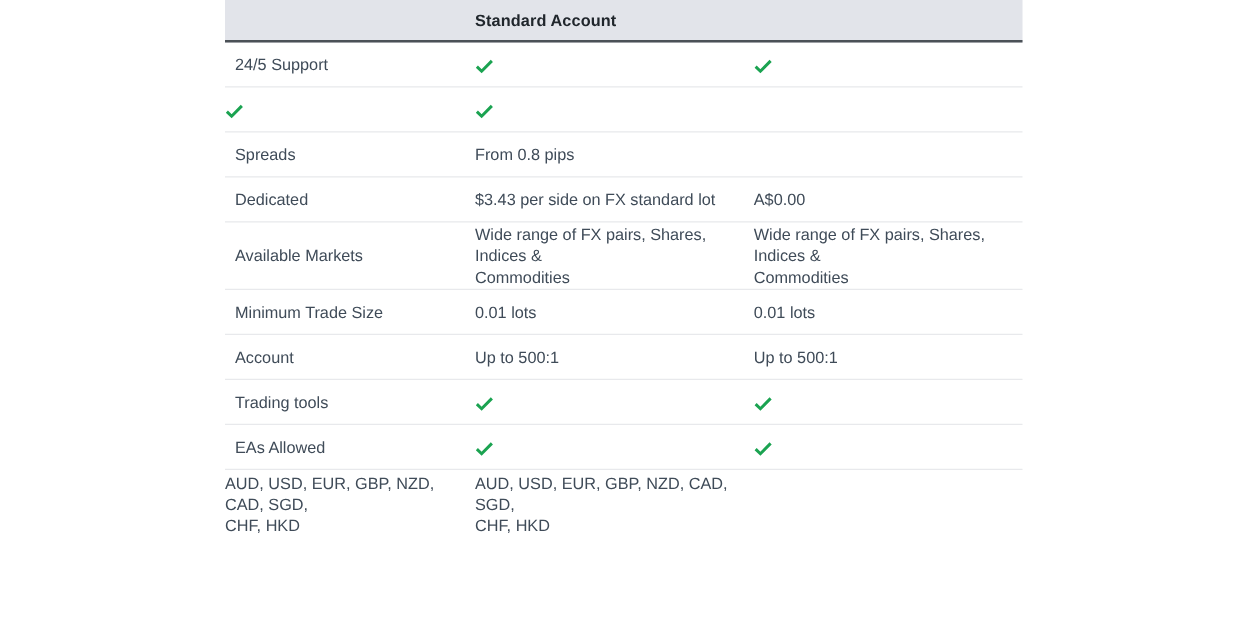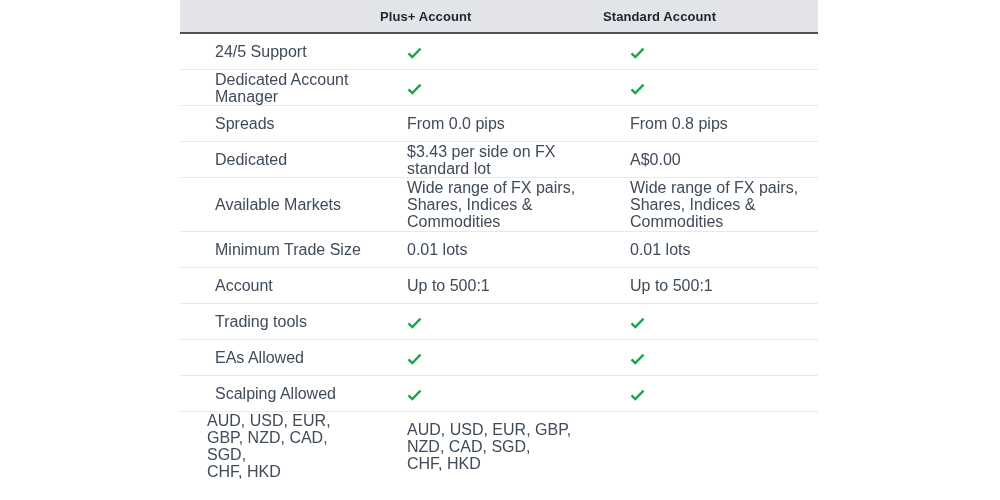--- a/index.html
+++ b/index.html
@@ -31,68 +31,64 @@
   .row {
     display: grid;
     grid-template-columns: 200px 223px 215px;
     align-items: center;
     min-height: 36px;
     border-bottom: 1px solid #e8e9ec;
   }
   .row.tall { min-height: 54px; }
   .row:last-child { border-bottom: none; min-height: 54px; }
   .cell {
-    font-size: 16px;
+    font-size: 13px;
     color: #3f4b58;
     line-height: 17px;
     padding-right: 12px;
     white-space: pre-line;
-    margin-left: 27px;
   }
   .cell.feature { padding-left: 8px; }
   .check {
     display: inline-block;
     width: 15px; height: 12px;
     vertical-align: middle;
   }
 </style>
 </head>
 <body>
 
 <div class="comparison-table">
 
   <div class="thead" style="background: rgb(226, 228, 234); border-bottom-color: rgb(75, 81, 87);">
     <div class="th"></div>
-    <div class="th">Plus+ Account</div>
     <div class="th">Standard Account</div>
   </div>
 
   <div class="row">
     <div class="cell feature">24/5 Support</div>
     <div class="cell"><svg class="check" viewBox="0 0 15 12">
           <path d="M1.5 6.3 L5.3 10 L13.5 1.7" fill="none" stroke="#1ba351" stroke-width="2.4"></path>
         </svg></div>
     <div class="cell"><svg class="check" viewBox="0 0 15 12">
           <path d="M1.5 6.3 L5.3 10 L13.5 1.7" fill="none" stroke="#1ba351" stroke-width="2.4"></path>
         </svg></div>
   </div>
 
   <div class="row">
-    <div class="cell feature">Dedicated Account Manager</div>
     <div class="cell"><svg class="check" viewBox="0 0 15 12">
           <path d="M1.5 6.3 L5.3 10 L13.5 1.7" fill="none" stroke="#1ba351" stroke-width="2.4"></path>
         </svg></div>
     <div class="cell"><svg class="check" viewBox="0 0 15 12">
           <path d="M1.5 6.3 L5.3 10 L13.5 1.7" fill="none" stroke="#1ba351" stroke-width="2.4"></path>
         </svg></div>
   </div>
 
   <div class="row">
     <div class="cell feature">Spreads</div>
-    <div class="cell">From 0.0 pips</div>
     <div class="cell">From 0.8 pips</div>
   </div>
 
   <div class="row">
     <div class="cell feature">Dedicated</div>
     <div class="cell">$3.43 per side on FX standard lot</div>
     <div class="cell">A$0.00</div>
   </div>
 
   <div class="row tall">
@@ -129,29 +125,20 @@
     <div class="cell feature">EAs Allowed</div>
     <div class="cell"><svg class="check" viewBox="0 0 15 12">
           <path d="M1.5 6.3 L5.3 10 L13.5 1.7" fill="none" stroke="#1ba351" stroke-width="2.4"></path>
         </svg></div>
     <div class="cell"><svg class="check" viewBox="0 0 15 12">
           <path d="M1.5 6.3 L5.3 10 L13.5 1.7" fill="none" stroke="#1ba351" stroke-width="2.4"></path>
         </svg></div>
   </div>
 
 
-  <div class="row">
-    <div class="cell feature">Scalping Allowed</div>
-    <div class="cell"><svg class="check" viewBox="0 0 15 12">
-          <path d="M1.5 6.3 L5.3 10 L13.5 1.7" fill="none" stroke="#1ba351" stroke-width="2.4"></path>
-        </svg></div>
-    <div class="cell"><svg class="check" viewBox="0 0 15 12">
-          <path d="M1.5 6.3 L5.3 10 L13.5 1.7" fill="none" stroke="#1ba351" stroke-width="2.4"></path>
-        </svg></div>
-  </div>
 
   <div class="row tall">
     <div class="cell">AUD, USD, EUR, GBP, NZD, CAD, SGD,
 CHF, HKD</div>
     <div class="cell">AUD, USD, EUR, GBP, NZD, CAD, SGD,
 CHF, HKD</div>
   </div>
 
 </div>
 

